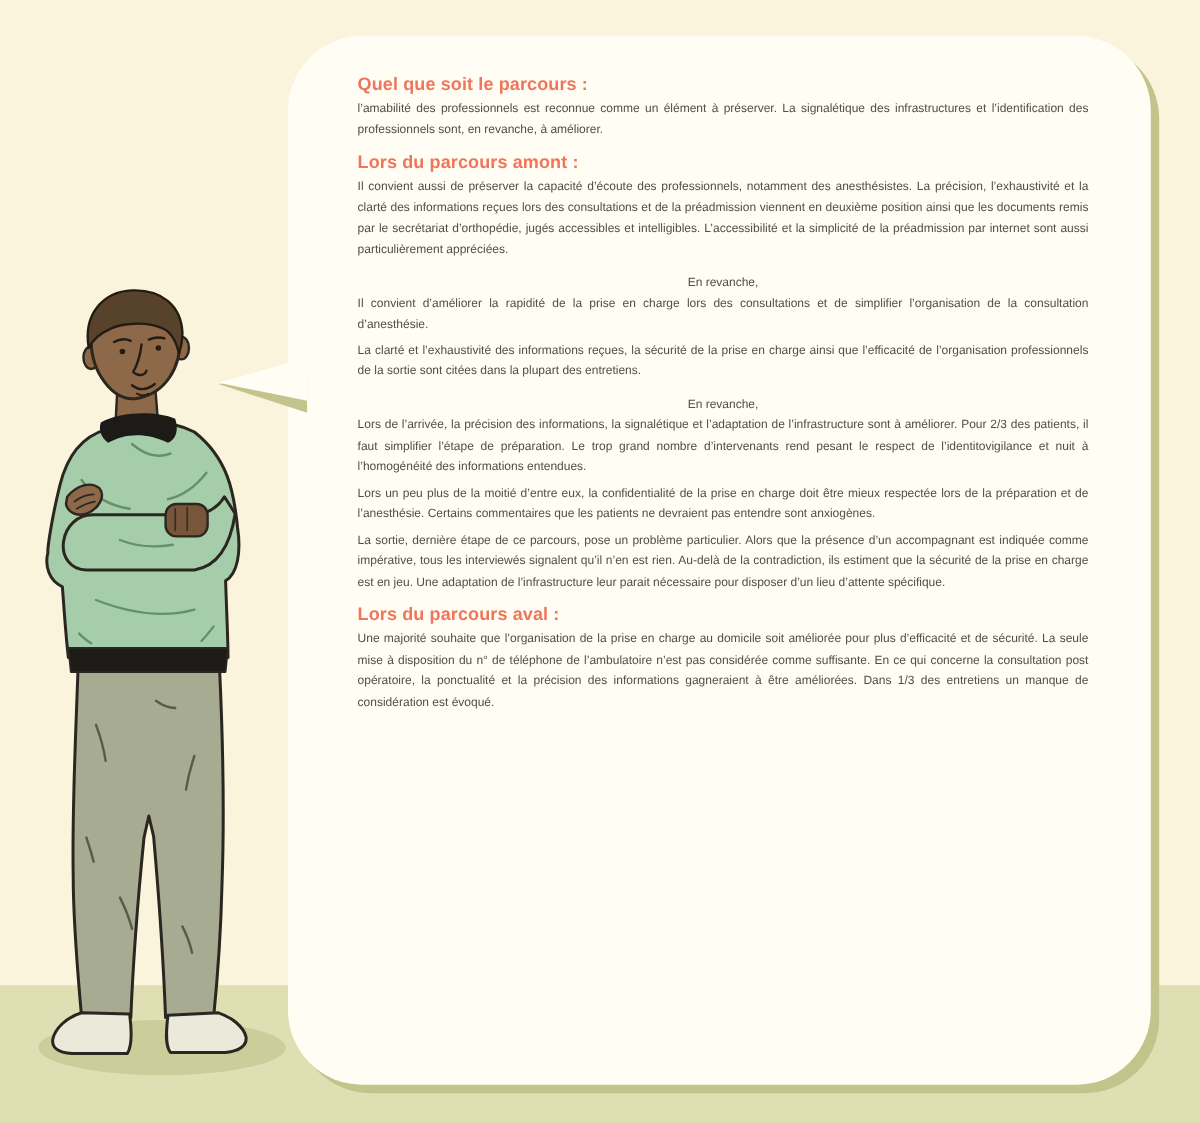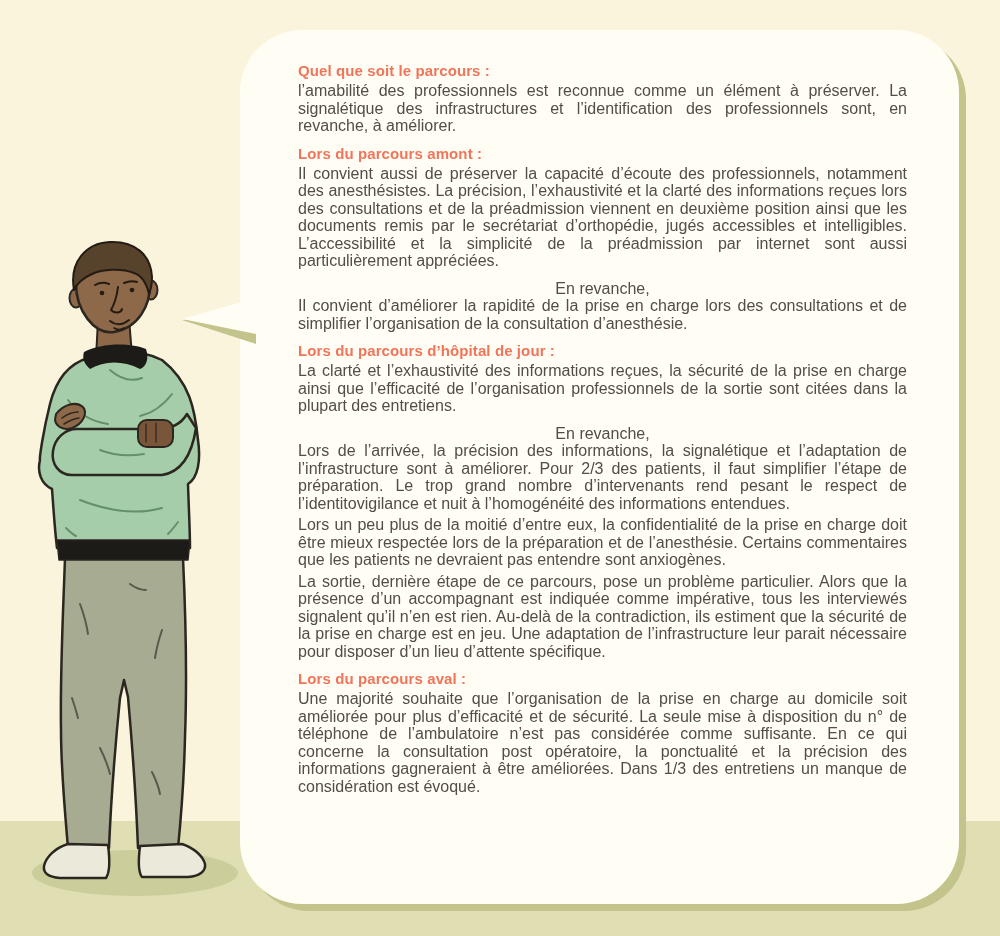--- a/index.html
+++ b/index.html
@@ -22,21 +22,21 @@
     padding:32px 52px 24px 58px;
     overflow:hidden;
   }
   .tail-svg{position:absolute;left:176px;top:292px;width:80px;height:56px;}
   .bubble h3{
     font-size:15px;font-weight:700;color:var(--heading,#f0755a);
     margin:10px 0 3px;letter-spacing:.1px;
   }
   .bubble section:first-child h3{margin-top:0;}
   .bubble p{
-    font-size:16px;line-height:17.5px;color:var(--body,#514e47);
+    font-size:10px;line-height:17.5px;color:var(--body,#514e47);
     margin:0 0 4px;text-align:justify;
   }
   .bubble section.no-heading{margin-top:10px;}
   .bubble p.lead-in{text-align:center;margin-bottom:0;}
 </style>
 </head>
 <body>
 
 <div class="floor"></div>
 
@@ -123,21 +123,20 @@
     <h3>Lors du parcours amont :</h3>
     <p>Il convient aussi de préserver la capacité d’écoute des professionnels, notamment des anesthésistes. La précision, l’exhaustivité et la clarté des informations reçues lors des consultations et de la préadmission viennent en deuxième position ainsi que les documents remis par le secrétariat d’orthopédie, jugés accessibles et intelligibles. L’accessibilité et la simplicité de la préadmission par internet sont aussi particulièrement appréciées.</p>
   </section>
 
   <section class="no-heading">
     <p class="lead-in">En revanche,</p>
     <p>Il convient d’améliorer la rapidité de la prise en charge lors des consultations et de simplifier l’organisation de la consultation d’anesthésie.</p>
   </section>
 
   <section>
-    <h3>Lors du parcours d’hôpital de jour :</h3>
     <p>La clarté et l’exhaustivité des informations reçues, la sécurité de la prise en charge ainsi que l’efficacité de l’organisation professionnels de la sortie sont citées dans la plupart des entretiens.</p>
   </section>
 
   <section class="no-heading">
     <p class="lead-in">En revanche,</p>
     <p>Lors de l’arrivée, la précision des informations, la signalétique et l’adaptation de l’infrastructure sont à améliorer. Pour 2/3 des patients, il faut simplifier l’étape de préparation. Le trop grand nombre d’intervenants rend pesant le respect de l’identitovigilance et nuit à l’homogénéité des informations entendues.</p>
     <p>Lors un peu plus de la moitié d’entre eux, la confidentialité de la prise en charge doit être mieux respectée lors de la préparation et de l’anesthésie. Certains commentaires que les patients ne devraient pas entendre sont anxiogènes.</p>
     <p>La sortie, dernière étape de ce parcours, pose un problème particulier. Alors que la présence d’un accompagnant est indiquée comme impérative, tous les interviewés signalent qu’il n’en est rien. Au-delà de la contradiction, ils estiment que la sécurité de la prise en charge est en jeu. Une adaptation de l’infrastructure leur parait nécessaire pour disposer d’un lieu d’attente spécifique.</p>
   </section>
 

